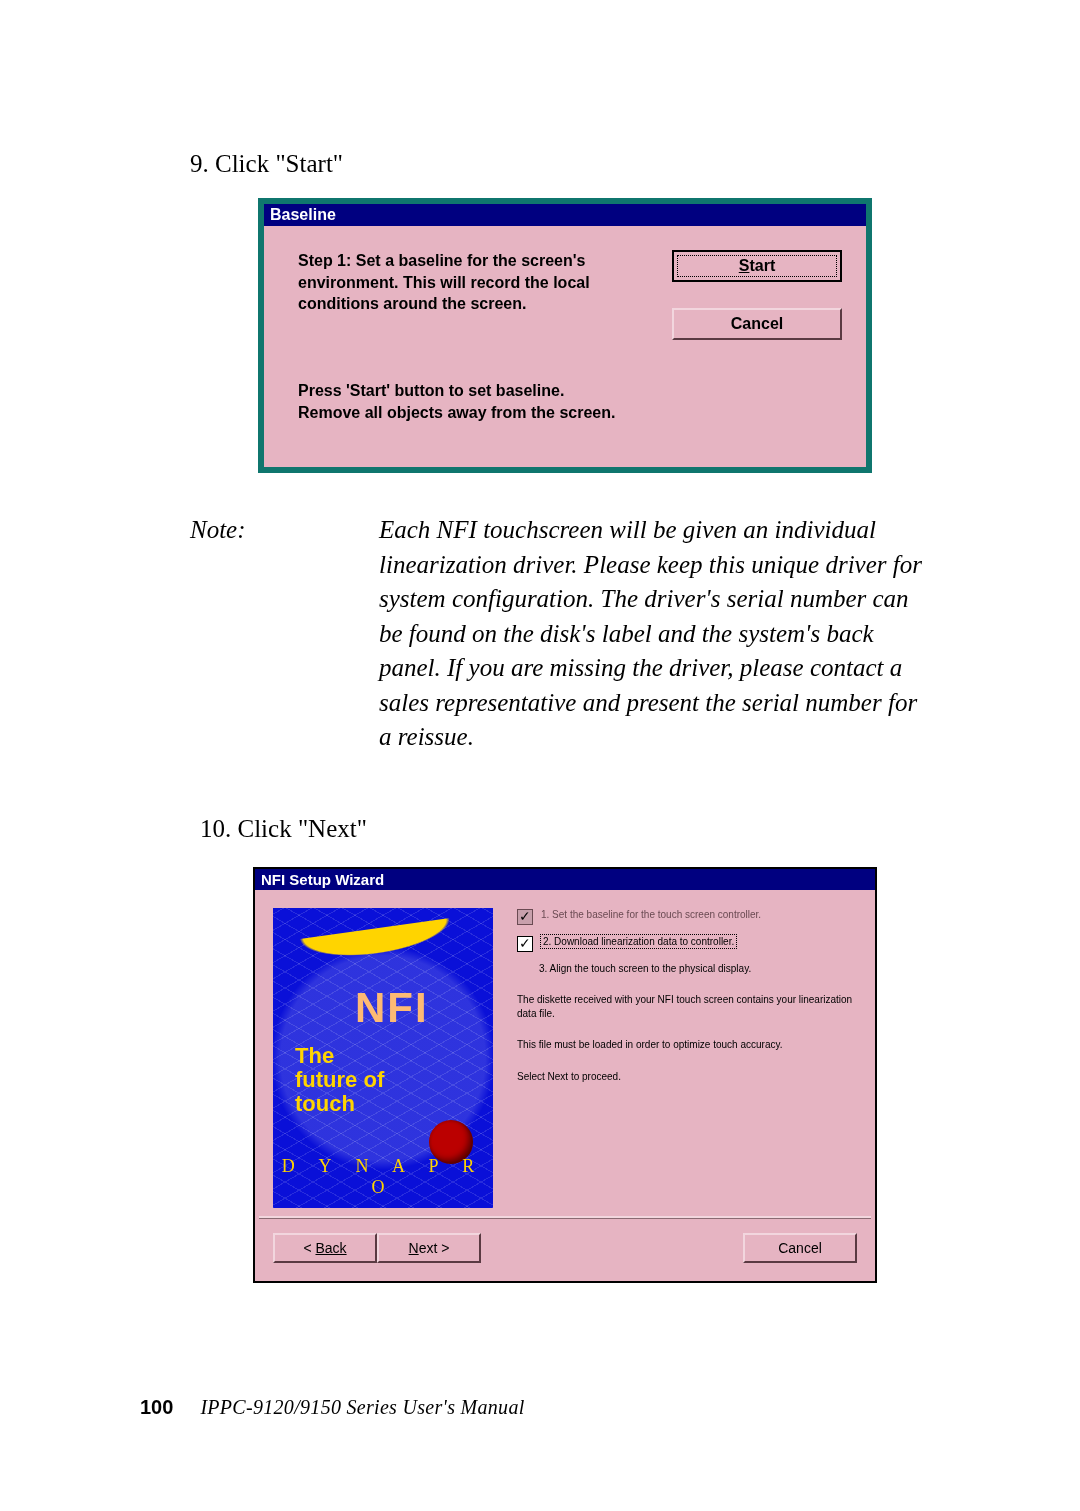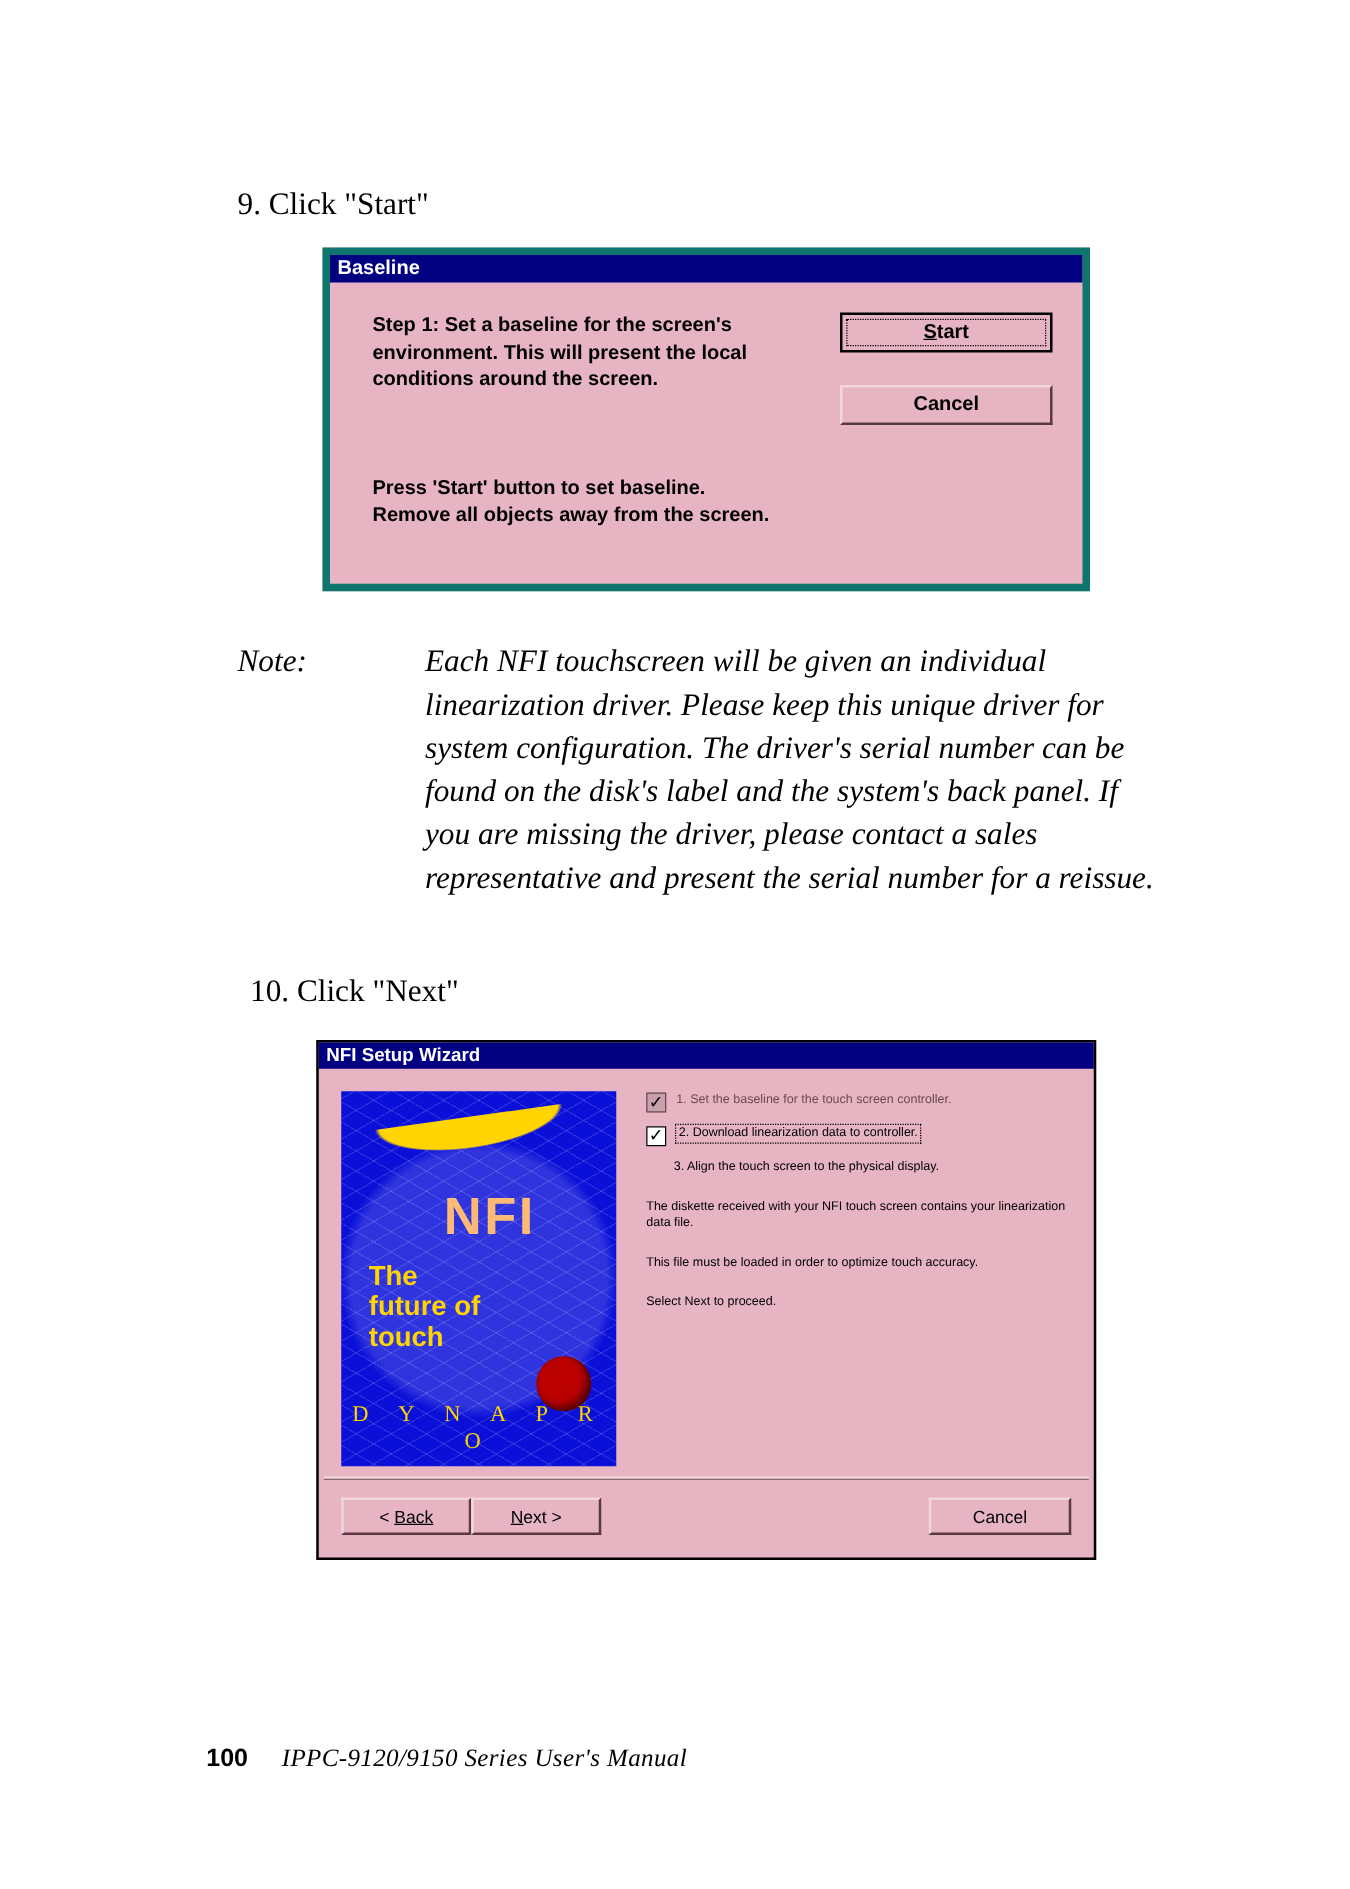--- a/index.html
+++ b/index.html
@@ -83,20 +83,21 @@
     line-height: 1.35;
     font-family: "MS Sans Serif", Arial, sans-serif;
   }
   
   .note-block {
     display: flex;
     font-style: italic;
     font-size: 25px;
     line-height: 1.38;
     margin: 20px 16px 60px 0;
+    gap: 39px;
   }
   .note-label {
     width: 150px;
     flex-shrink: 0;
   }
   .note-text { flex: 1; }
   
   .wizard-dialog {
     width: 620px;
     margin: 0 auto 0 auto;
@@ -236,40 +237,40 @@
     font-weight: normal;
     font-size: 14px;
   }
   .wizard-buttons .attached-pair {
     display: flex;
     gap: 0;
   }
   .wizard-buttons .attached-pair .win-btn { width: 100px; }
   .footer {
     position: absolute;
-    left: 165px;
+    left: 140px;
     bottom: 92px;
     font-size: 20px;
     font-family: "Times New Roman", serif;
   }
   .footer .pg { font-weight: 900; margin-right: 22px; font-family: Arial, sans-serif; }
   .footer .manual { font-style: italic; letter-spacing: 0.3px; }
   .u { text-decoration: underline; }
 </style>
 </head>
 <body>
 
 <div class="page">
 
   <div class="step-line">9. Click "Start"</div>
 
   <div class="baseline-dialog">
     <div class="baseline-titlebar">Baseline</div>
     <div class="baseline-body">
-      <div class="baseline-left">Step 1:  Set a baseline for the screen's environment.  This will present the local conditions around the screen.</div>
+      <div class="baseline-left">Step 1:  Set a baseline for the screen's environment.  This will record the local conditions around the screen.</div>
       <div class="baseline-right">
         <div class="win-btn focused underline-first">Start</div>
         <div class="win-btn">Cancel</div>
       </div>
     </div>
     <div class="baseline-note">
       <div>Press 'Start' button to set baseline.</div>
       <div>Remove all objects away from the screen.</div>
     </div>
   </div>

